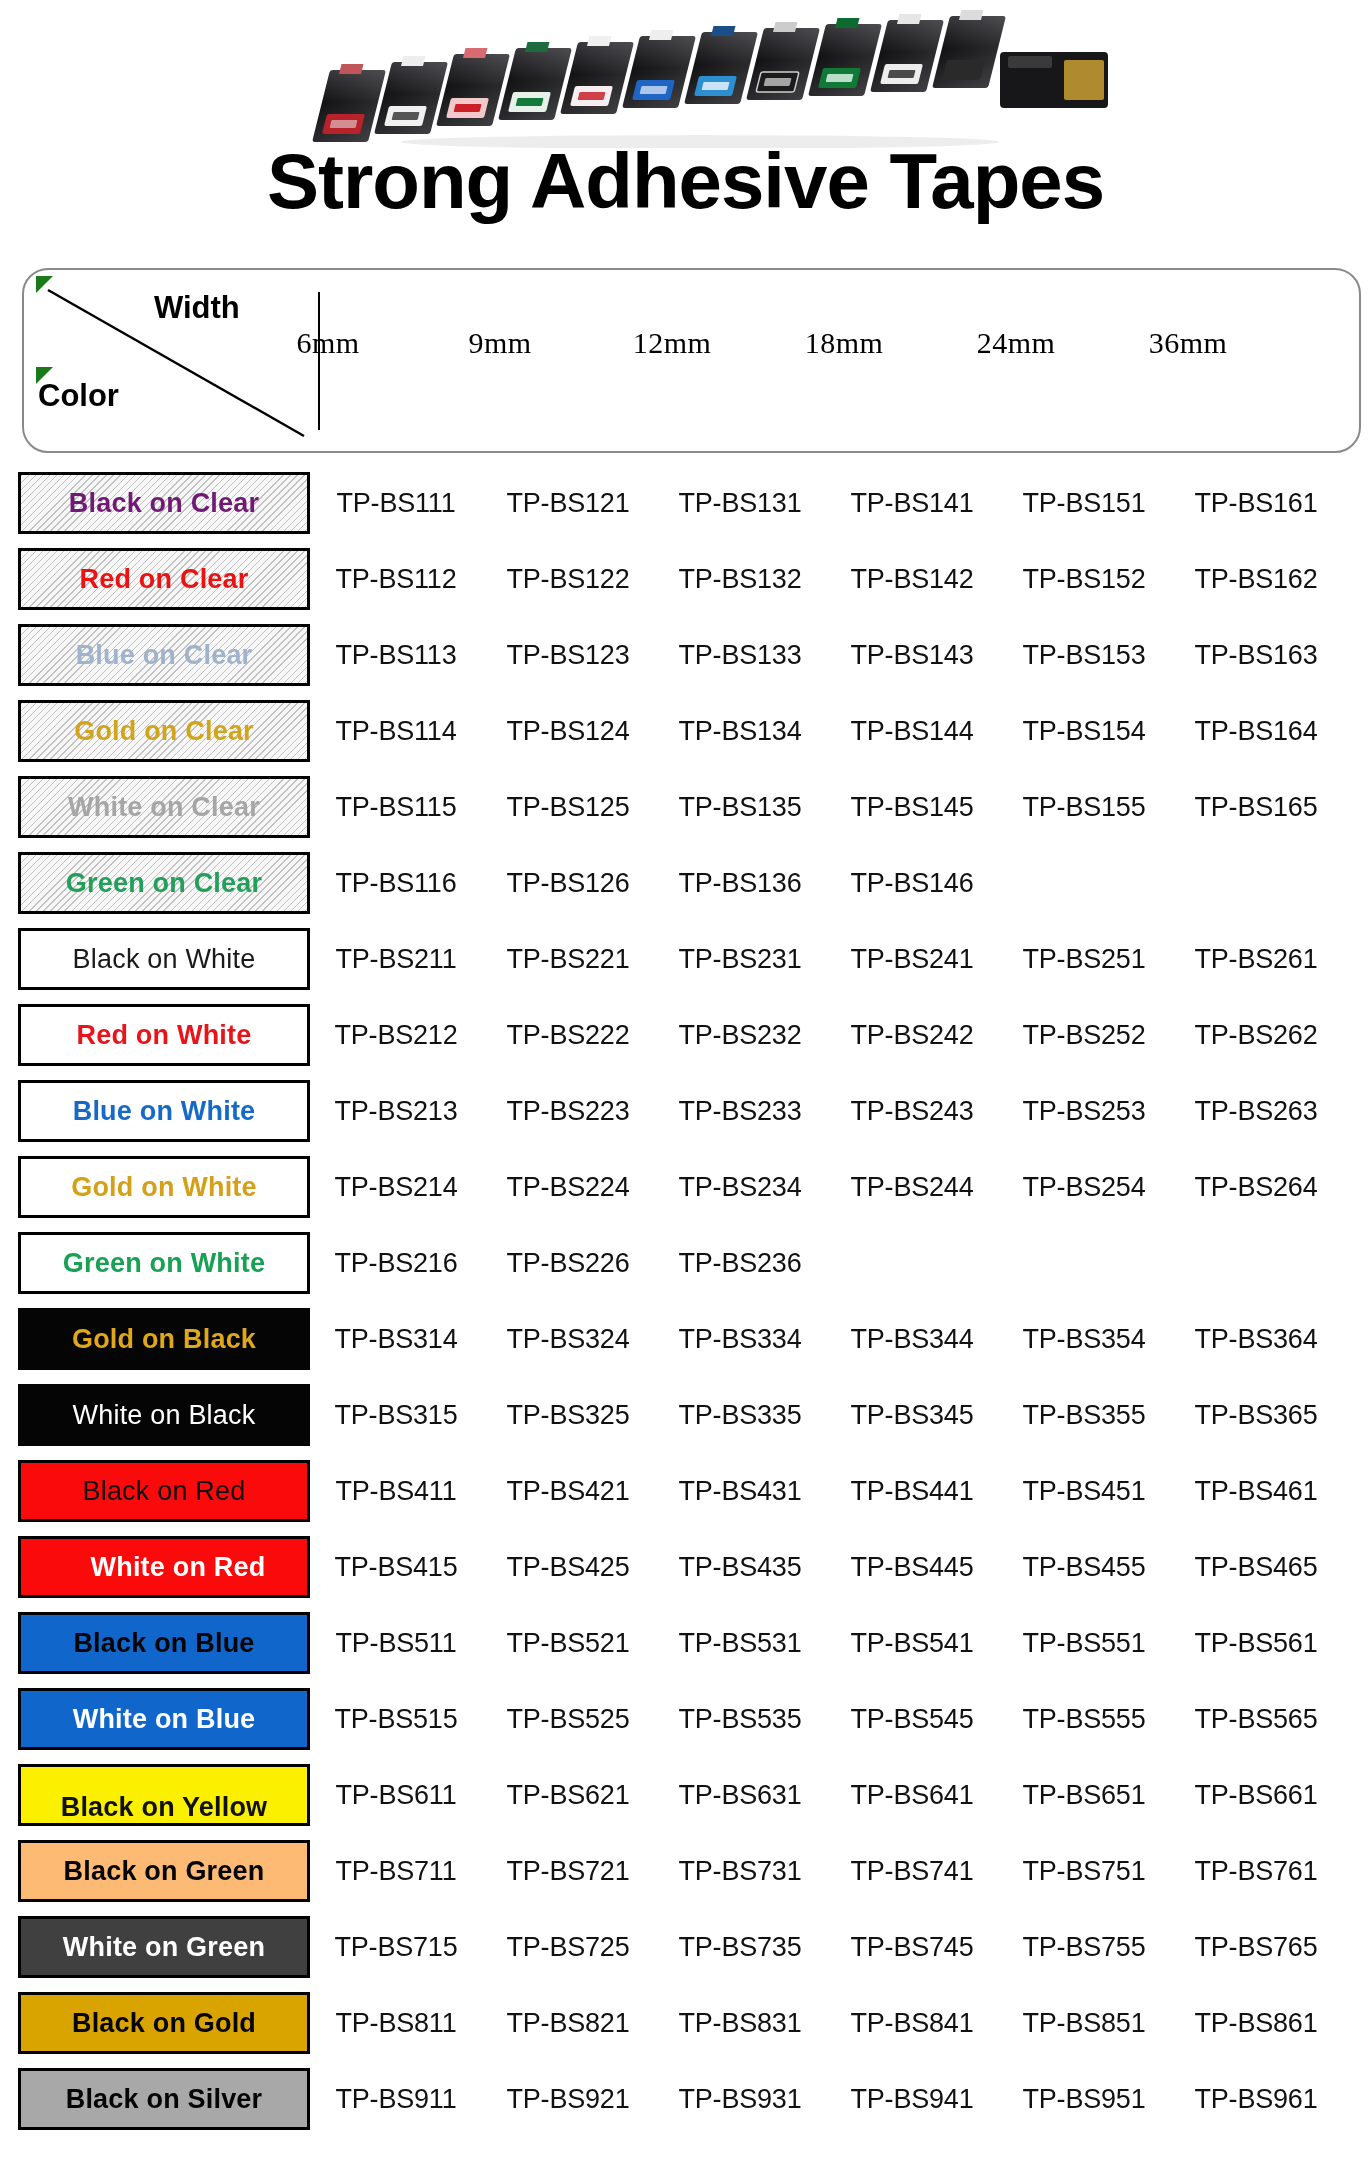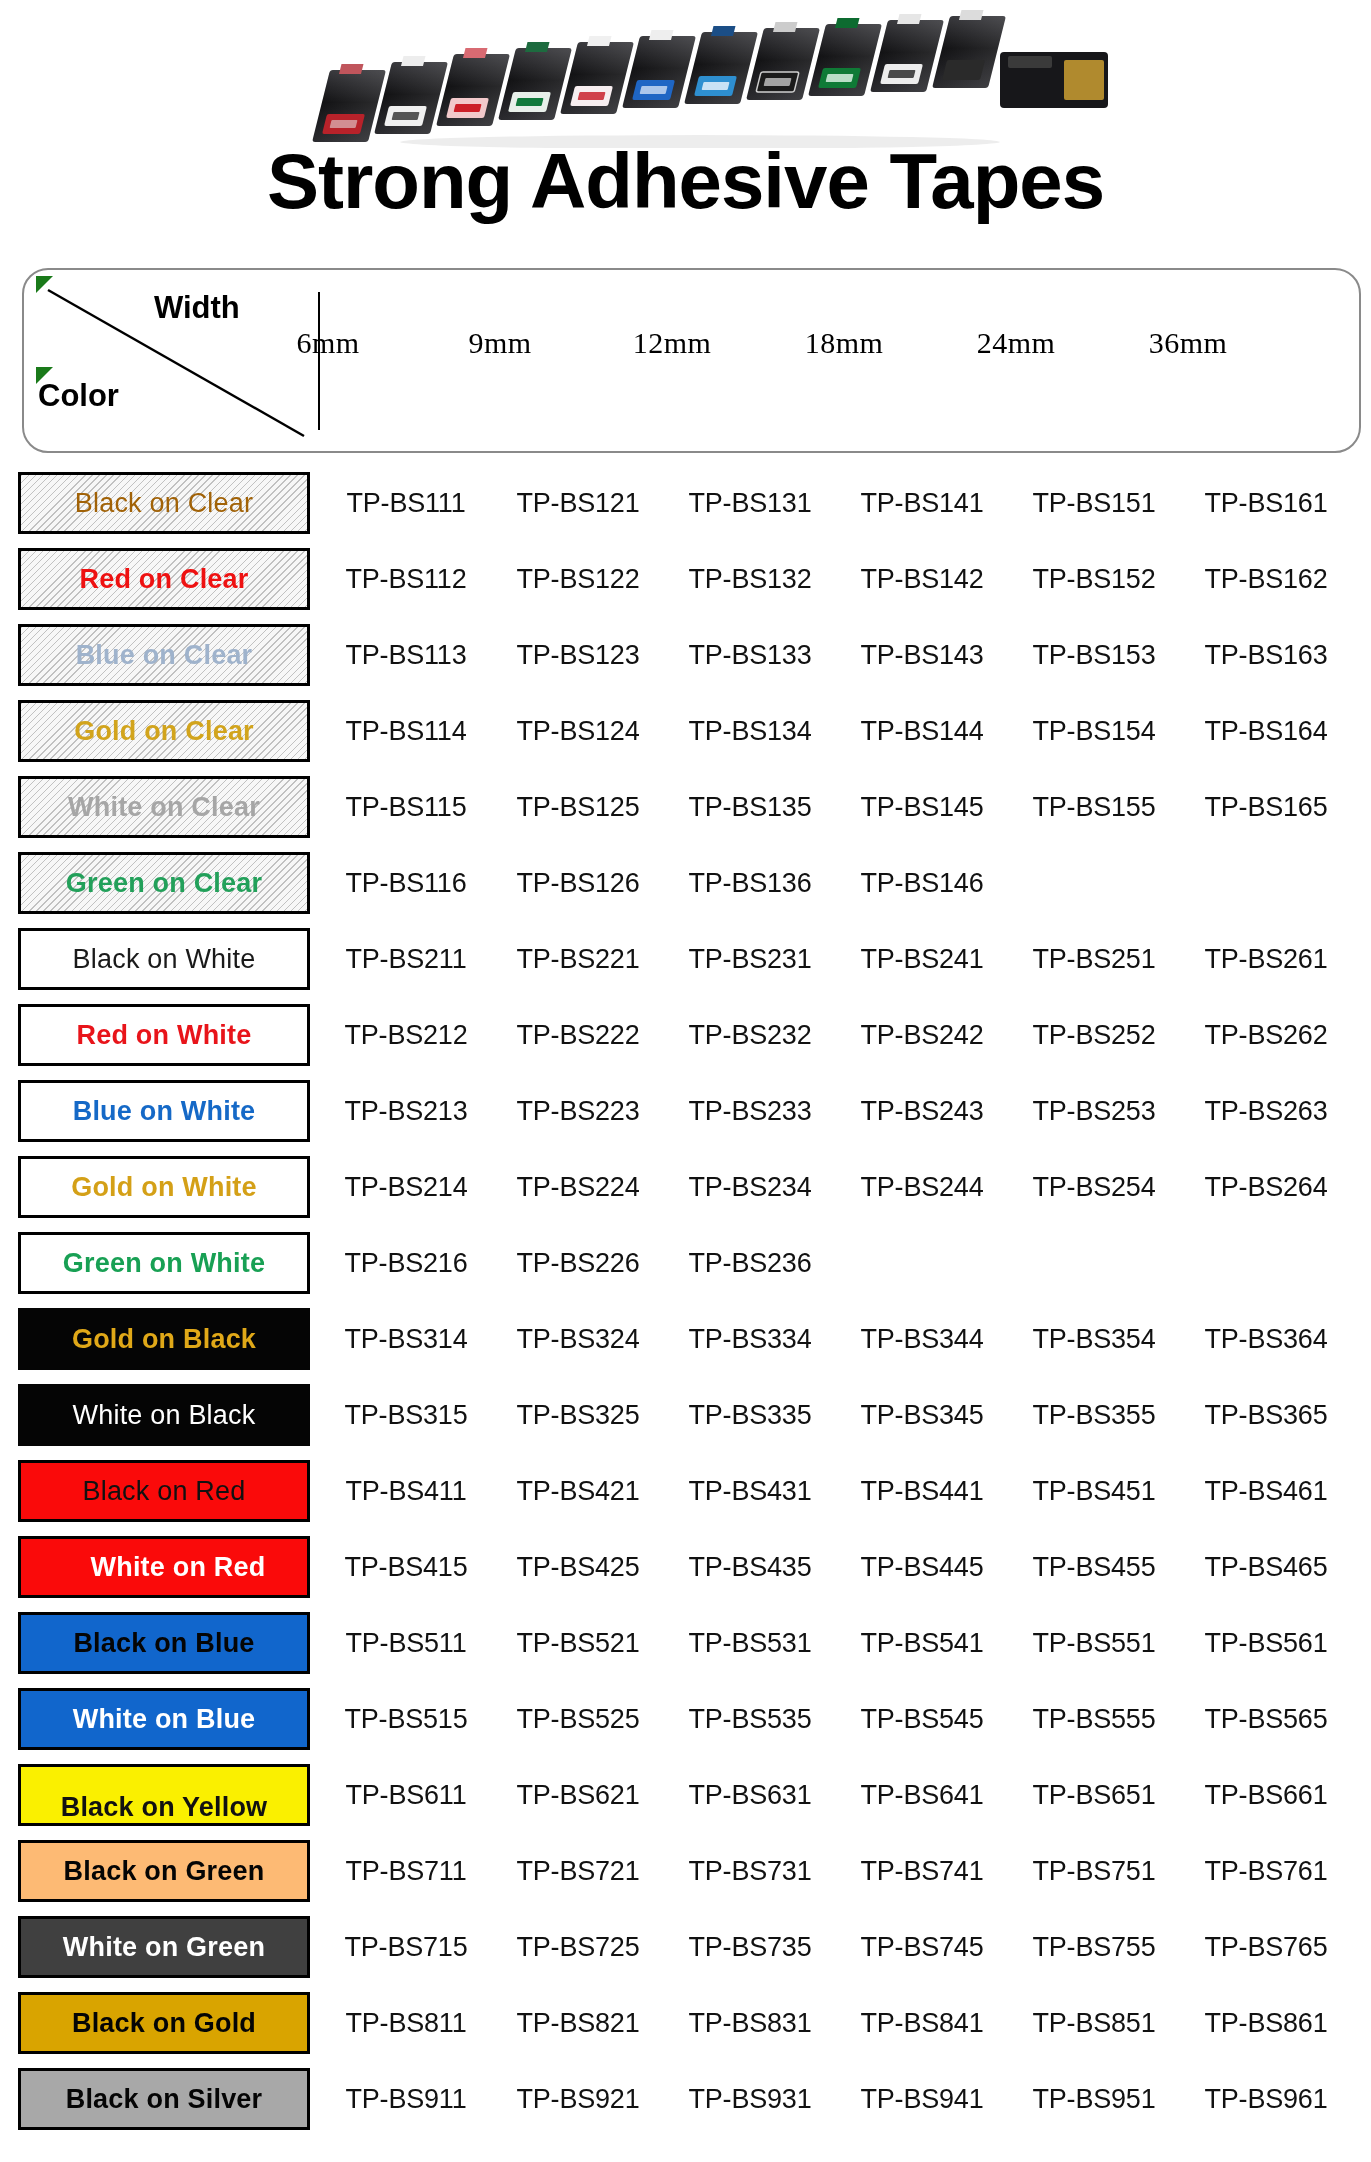--- a/index.html
+++ b/index.html
@@ -144,21 +144,21 @@
         135deg,
         rgba(0,0,0,0.22) 0px,
         rgba(0,0,0,0.22) 1px,
         rgba(0,0,0,0) 1px,
         rgba(0,0,0,0) 5px);
     background-color:#f7f7f7;
   }
   .codes{
     flex:1 1 auto;
     display:flex;
-    padding-left:10px;
+    padding-left:0;
   }
   .code{
     flex:0 0 172px;
     text-align:center;
     font-family:"Liberation Sans Narrow","Liberation Sans", sans-serif;
     font-size:27px;
     color:#111;
     letter-spacing:-0.2px;
     white-space:nowrap;
   }
@@ -295,21 +295,21 @@
         <div class="hdr-col">18mm</div>
         <div class="hdr-col">24mm</div>
         <div class="hdr-col">36mm</div>
       </div>
   </div>
 
   <div class="rows" id="rowsHost">
       <div class="row">
         <div class="swatch" style="background: rgb(247, 247, 247); border-color: rgb(0, 0, 0);">
           <div class="hatch"></div>
-          <span class="swatch-label" style="color: #a16207; font-weight: normal;">Black on Clear</span>
+          <span class="swatch-label" style="color: #701a75; font-weight: bold;">Black on Clear</span>
         </div>
         <div class="codes">
           <div class="code">TP-BS111</div>
           <div class="code">TP-BS121</div>
           <div class="code">TP-BS131</div>
           <div class="code">TP-BS141</div>
           <div class="code">TP-BS151</div>
           <div class="code">TP-BS161</div>
         </div>
       </div>

